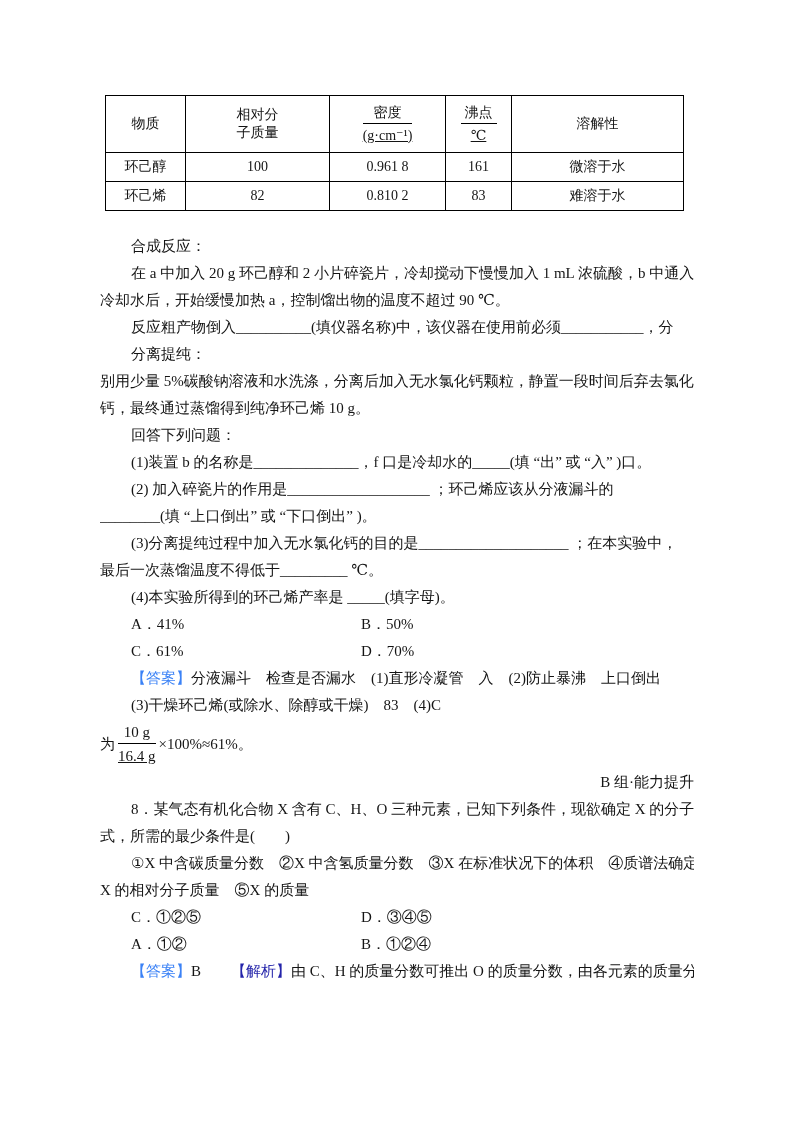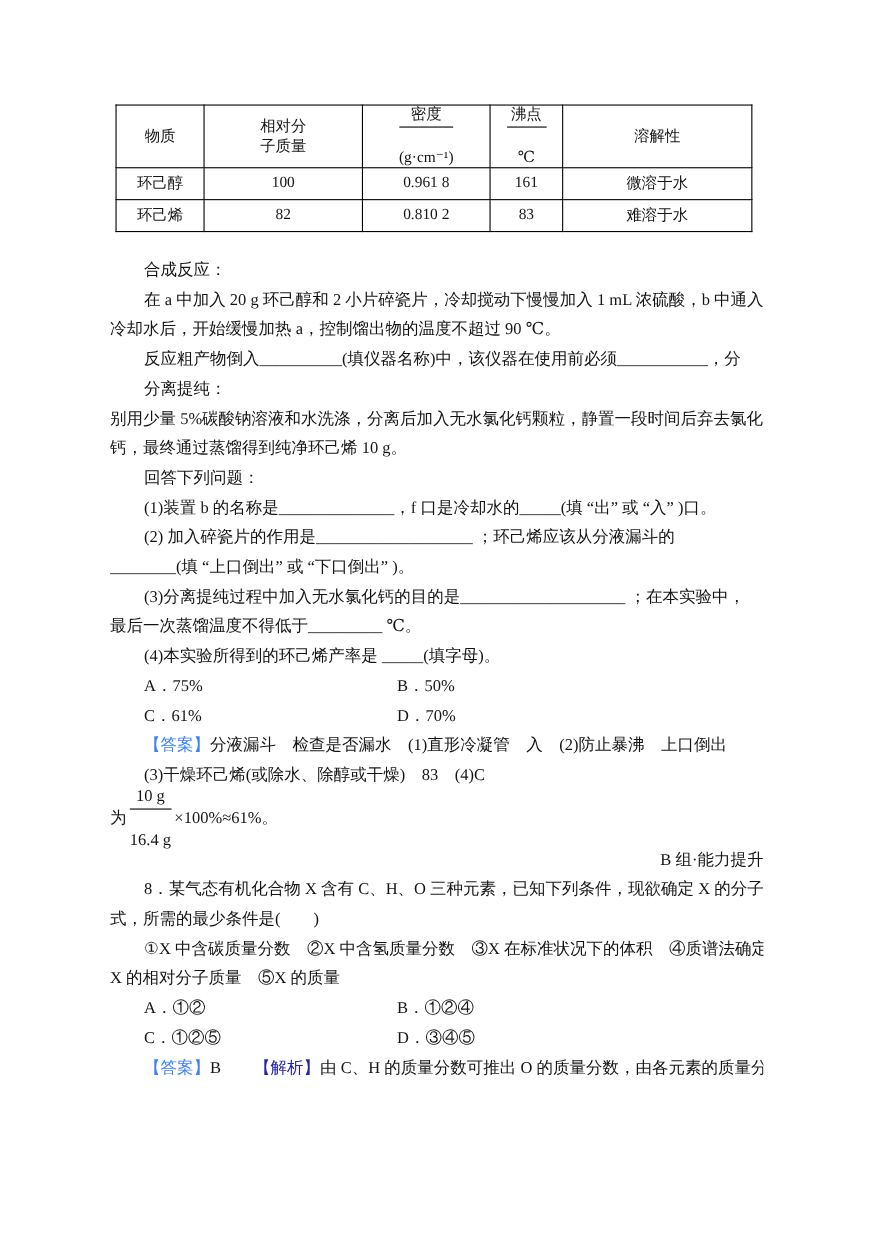--- a/index.html
+++ b/index.html
@@ -23,21 +23,21 @@
     border: 1.5px solid #000;
     text-align: center;
     vertical-align: middle;
     padding: 0;
   }
   table.props tr.head td { height: 56px; }
   table.props tr.data td { height: 28px; }
 
   .frac { display: inline-block; text-align: center; vertical-align: middle; line-height: 1.25; }
   .frac .num { display: block; border-bottom: 1px solid #000; padding: 0 4px 1px; }
-  .frac .den { display: block; padding-top: 19px; }
+  .frac .den { display: block; padding-top: 3px; text-decoration: underline; }
 
   
   .text {
     margin: 22px 100px 0 100px;
     width: 594px;
     font-size: 15px;
     line-height: 27px;
   }
   .text p { margin: 0; white-space: nowrap; overflow: hidden; }
   .ind { text-indent: 31px; }
@@ -117,21 +117,21 @@
 
     <p class="ind">回答下列问题：</p>
     <p class="ind">(1)装置 b 的名称是______________，f 口是冷却水的_____(填 “出” 或 “入” )口。</p>
     <p class="ind">(2) 加入碎瓷片的作用是___________________ ；环己烯应该从分液漏斗的</p>
     <p>________(填 “上口倒出” 或 “下口倒出” )。</p>
     <p class="ind">(3)分离提纯过程中加入无水氯化钙的目的是____________________ ；在本实验中，</p>
     <p>最后一次蒸馏温度不得低于_________ ℃。</p>
     <p class="ind">(4)本实验所得到的环己烯产率是 _____(填字母)。</p>
 
     <div class="opts">
-      <span class="oa">A．75%</span>
+      <span class="oa">A．41%</span>
       <span>B．50%</span>
     </div>
     <div class="opts">
       <span class="oa">C．61%</span>
       <span>D．70%</span>
     </div>
 
     <p class="ind"><span class="red">【答案】</span><span>分液漏斗　检查是否漏水　(1)直形冷凝管　入　(2)防止暴沸　上口倒出</span></p>
     <p class="ind">(3)干燥环己烯(或除水、除醇或干燥)　83　(4)C</p>
 
@@ -146,26 +146,26 @@
     </div>
 
     <p class="center">B 组·能力提升</p>
 
     <p class="ind">8．某气态有机化合物 X 含有 C、H、O 三种元素，已知下列条件，现欲确定 X 的分子</p>
     <p>式，所需的最少条件是(　　)</p>
     <p class="ind">①X 中含碳质量分数　②X 中含氢质量分数　③X 在标准状况下的体积　④质谱法确定</p>
     <p>X 的相对分子质量　⑤X 的质量</p>
 
     <div class="opts">
+      <span class="oa">C．①②⑤</span>
+      <span>D．③④⑤</span>
+    </div>
+    <div class="opts">
       <span class="oa">A．①②</span>
       <span>B．①②④</span>
-    </div>
-    <div class="opts">
-      <span class="oa">C．①②⑤</span>
-      <span>D．③④⑤</span>
     </div>
 
     <p class="ind">
       <span class="red">【答案】</span><span>B</span><span class="gap"></span><span class="blue">【解析】</span><span>由 C、H 的质量分数可推出 O 的质量分数，由各元素的质量分数</span>
     </p>
   </div>
 
 </div>
 
 </body></html>

